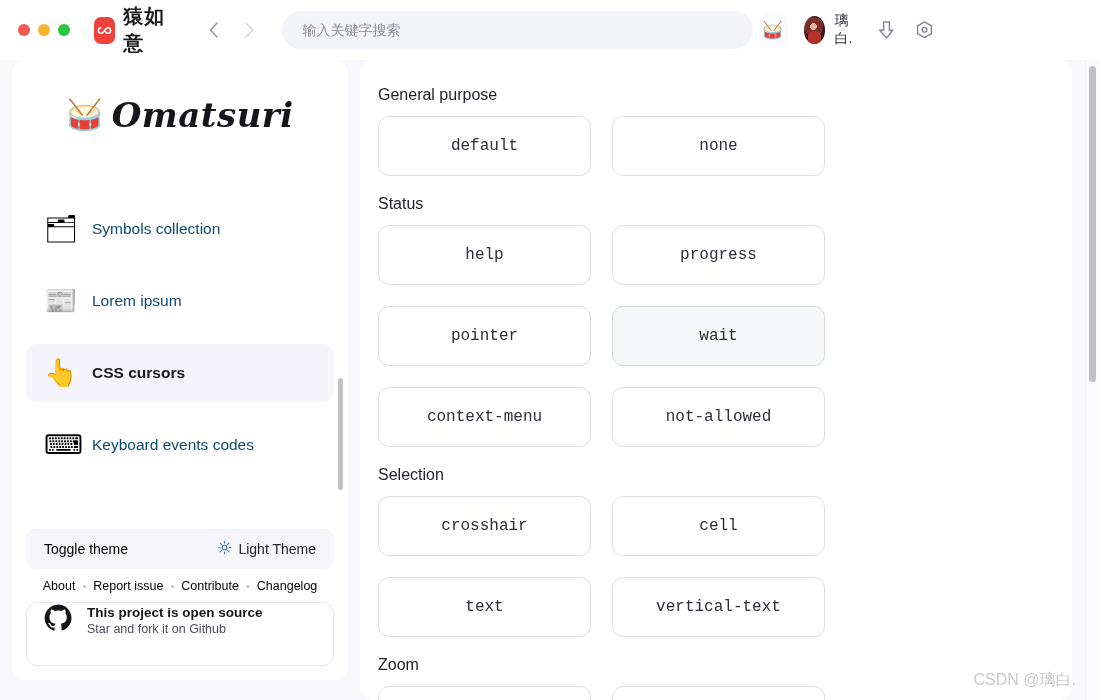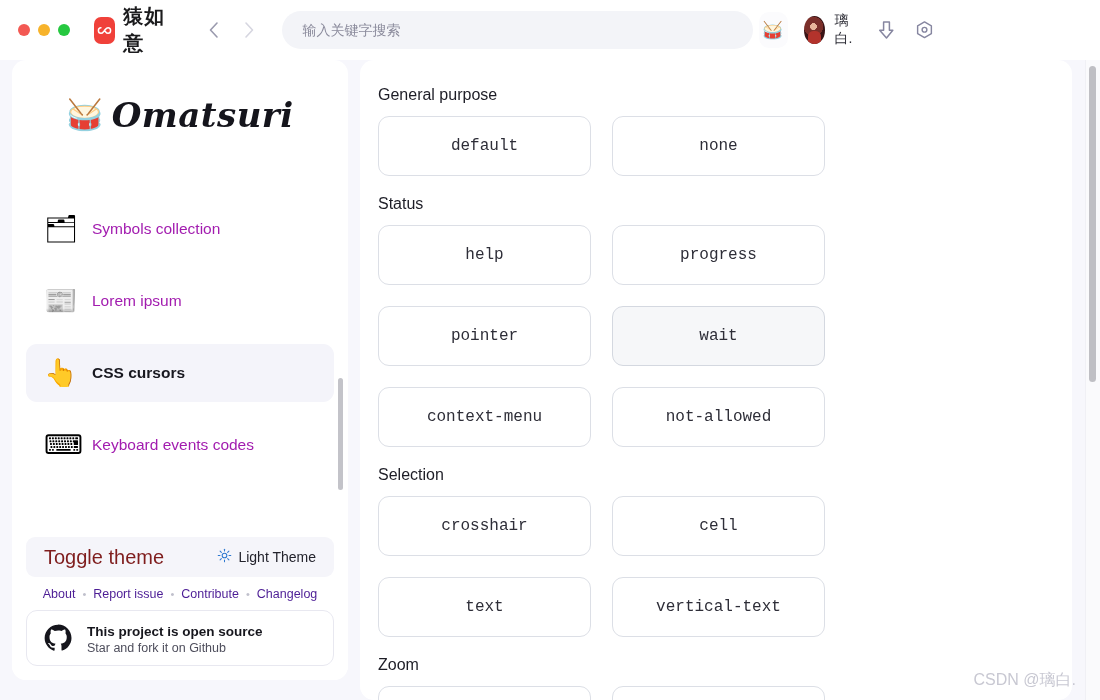--- a/index.html
+++ b/index.html
@@ -106,52 +106,52 @@
     letter-spacing: 0.5px;
   }
 
   .nav { margin-top: 44px; padding: 0 14px; }
   .nav-item {
     height: 58px; display: flex; align-items: center; gap: 18px;
     padding: 0 18px; border-radius: 11px; margin-bottom: 14px;
     cursor: pointer;
   }
   .nav-item .nav-ic { font-size: 27px; line-height: 1; width: 30px; text-align: center; }
-  .nav-item .nav-label { font-size: 15.5px; color: #a21caf; }
+  .nav-item .nav-label { font-size: 15.5px; color: #0c4a6e; }
   .nav-item.active { background: #f4f4fa; }
   .nav-item.active .nav-label { color: #17171f; font-weight: 700; text-align: center; }
 
   .sb-scroll {
     position: absolute; right: 5px; top: 318px;
     width: 5px; height: 112px; border-radius: 3px;
     background: #c3c3c9;
   }
 
   .sidebar-footer {
     position: absolute; left: 0; bottom: 0; width: 336px;
     padding: 0 14px 14px 14px; background: #fff;
   }
   .theme-row {
     height: 40px; background: #f5f5fa; border-radius: 9px;
     display: flex; align-items: center; justify-content: space-between;
     padding: 0 18px;
   }
-  .theme-row .tl-label { font-size: 20px; color: #7f1d1d; }
+  .theme-row .tl-label { font-size: 14px; color: #000000; }
   .theme-row .tl-value { font-size: 14px; color: #23232c; display: flex; align-items: center; gap: 6px; }
 
   .links {
     display: flex; align-items: center; justify-content: center;
     gap: 7px; padding: 10px 0 9px 0;
   }
-  .links a { font-size: 12.5px; color: #4c1d95; text-decoration: none; }
+  .links a { font-size: 12.5px; color: #000000; text-decoration: none; }
   .links .dot { font-size: 11px; color: #c0c0cc; }
 
   .gh-card {
     border: 1px solid #e8e8f0; border-radius: 11px;
-    height: 56px; display: flex; align-items: center; gap: 14px;
+    height: 64px; display: flex; gap: 14px;
     padding: 0 16px; background: #fff;
   }
   .gh-mark { width: 30px; height: 30px; flex: 0 0 30px; }
   .gh-t1 { font-size: 13.5px; font-weight: 700; color: #16161d; }
   .gh-t2 { font-size: 12.5px; color: #4e4e5c; margin-top: 1px; }
 
   
   .main {
     position: absolute; left: 360px; top: 0px;
     width: 712px; height: 640px;

